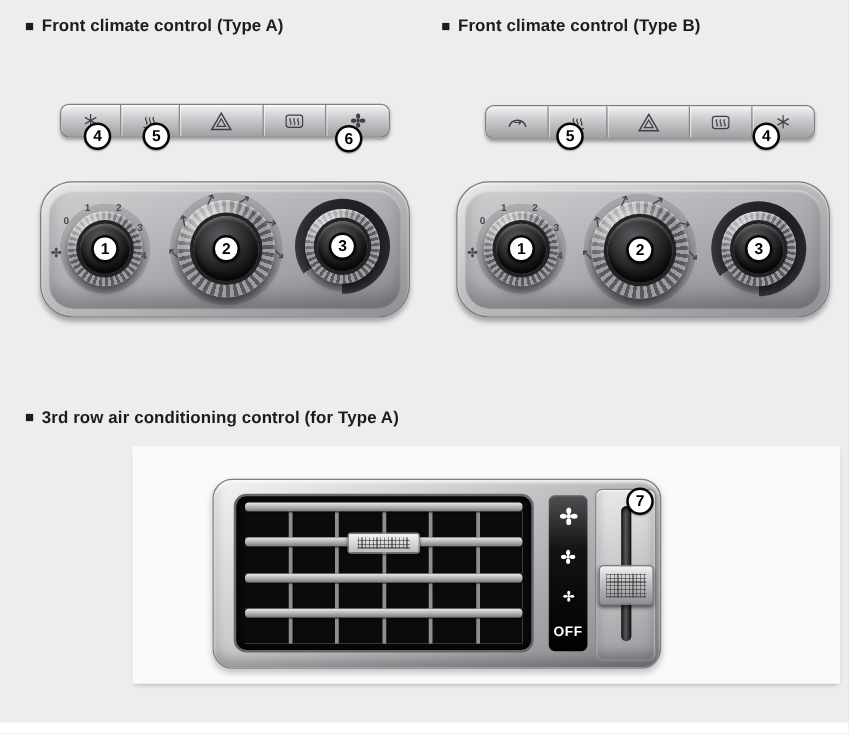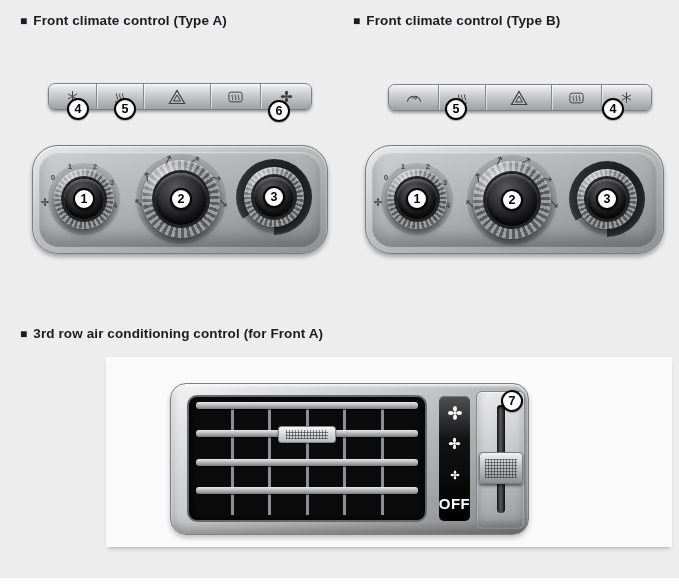--- a/index.html
+++ b/index.html
@@ -75,21 +75,21 @@
         background:linear-gradient(180deg,#f5f5f5,#babbbd);border:1px solid #85868a;border-radius:3px;
         box-shadow:0 1px 2px rgba(0,0,0,.5);z-index:4;}
   .louver-thumb::after{content:"";position:absolute;inset:3px 7px;
         background-image:repeating-linear-gradient(90deg,rgba(55,55,58,.6) 0 1px,transparent 1px 3px),
                          repeating-linear-gradient(0deg,rgba(55,55,58,.6) 0 1px,transparent 1px 3px);}
   .fan-col{position:absolute;left:268px;top:12px;width:31px;height:125px;border-radius:5px;
         background:linear-gradient(180deg,#505053 0%,#131314 35%,#000 100%);
         box-shadow:inset 0 1px 1px rgba(255,255,255,.25);
         display:flex;flex-direction:column;align-items:center;justify-content:space-between;
         padding:9px 0 9px;box-sizing:border-box;}
-  .off-label{font-weight:bold;font-size:15px;color:#ffffff;letter-spacing:.5px;}
+  .off-label{font-weight:bold;font-size:11px;color:#ffffff;letter-spacing:.5px;}
   .vslider{position:absolute;left:305px;top:7px;width:47px;height:136px;border-radius:6px;
         background:linear-gradient(160deg,#ebebec 0%,#bcbdbf 60%,#97989b 100%);
         border:1px solid #85868a;
         box-shadow:inset 0 1px 2px rgba(255,255,255,.9), inset 0 -5px 9px rgba(0,0,0,.28);}
   .vtrack{position:absolute;left:50%;top:13px;transform:translateX(-50%);width:8px;height:108px;border-radius:4px;
         background:linear-gradient(90deg,#252527,#57575a 45%,#1a1a1c);
         box-shadow:inset 0 2px 3px #000;}
   .vthumb{position:absolute;left:50%;top:60px;transform:translateX(-50%);width:42px;height:30px;
         background:linear-gradient(180deg,#f2f2f3,#c5c6c8 40%,#8e8f92 100%);
         border:1px solid #7b7c80;border-radius:4px;box-shadow:0 2px 3px rgba(0,0,0,.5);z-index:4;}
@@ -105,21 +105,21 @@
   <div class="heading" style="left:20px;top:13px;">
     <span class="sq">■</span>
     <span>Front climate control (Type A)</span>
   </div>
   <div class="heading" style="left:353px;top:13px;">
     <span class="sq">■</span>
     <span>Front climate control (Type B)</span>
   </div>
   <div class="heading" style="left:20px;top:326px;">
     <span class="sq">■</span>
-    <span>3rd row air conditioning control (for Front A)</span>
+    <span>3rd row air conditioning control (for Type A)</span>
   </div>
 
   <div class="strip" style="left:48px;top:83px;">
     <div class="sbtn" style="flex-grow:1.05;">
       <span>
         <svg width="13" height="13" viewBox="0 0 16 16" fill="none" stroke="#3f4045" stroke-width="1.2">
           <path d="M8 1.5v13M2.4 4.8l11.2 6.4M13.6 4.8L2.4 11.2"></path>
           </svg>
         </span>
     </div>

